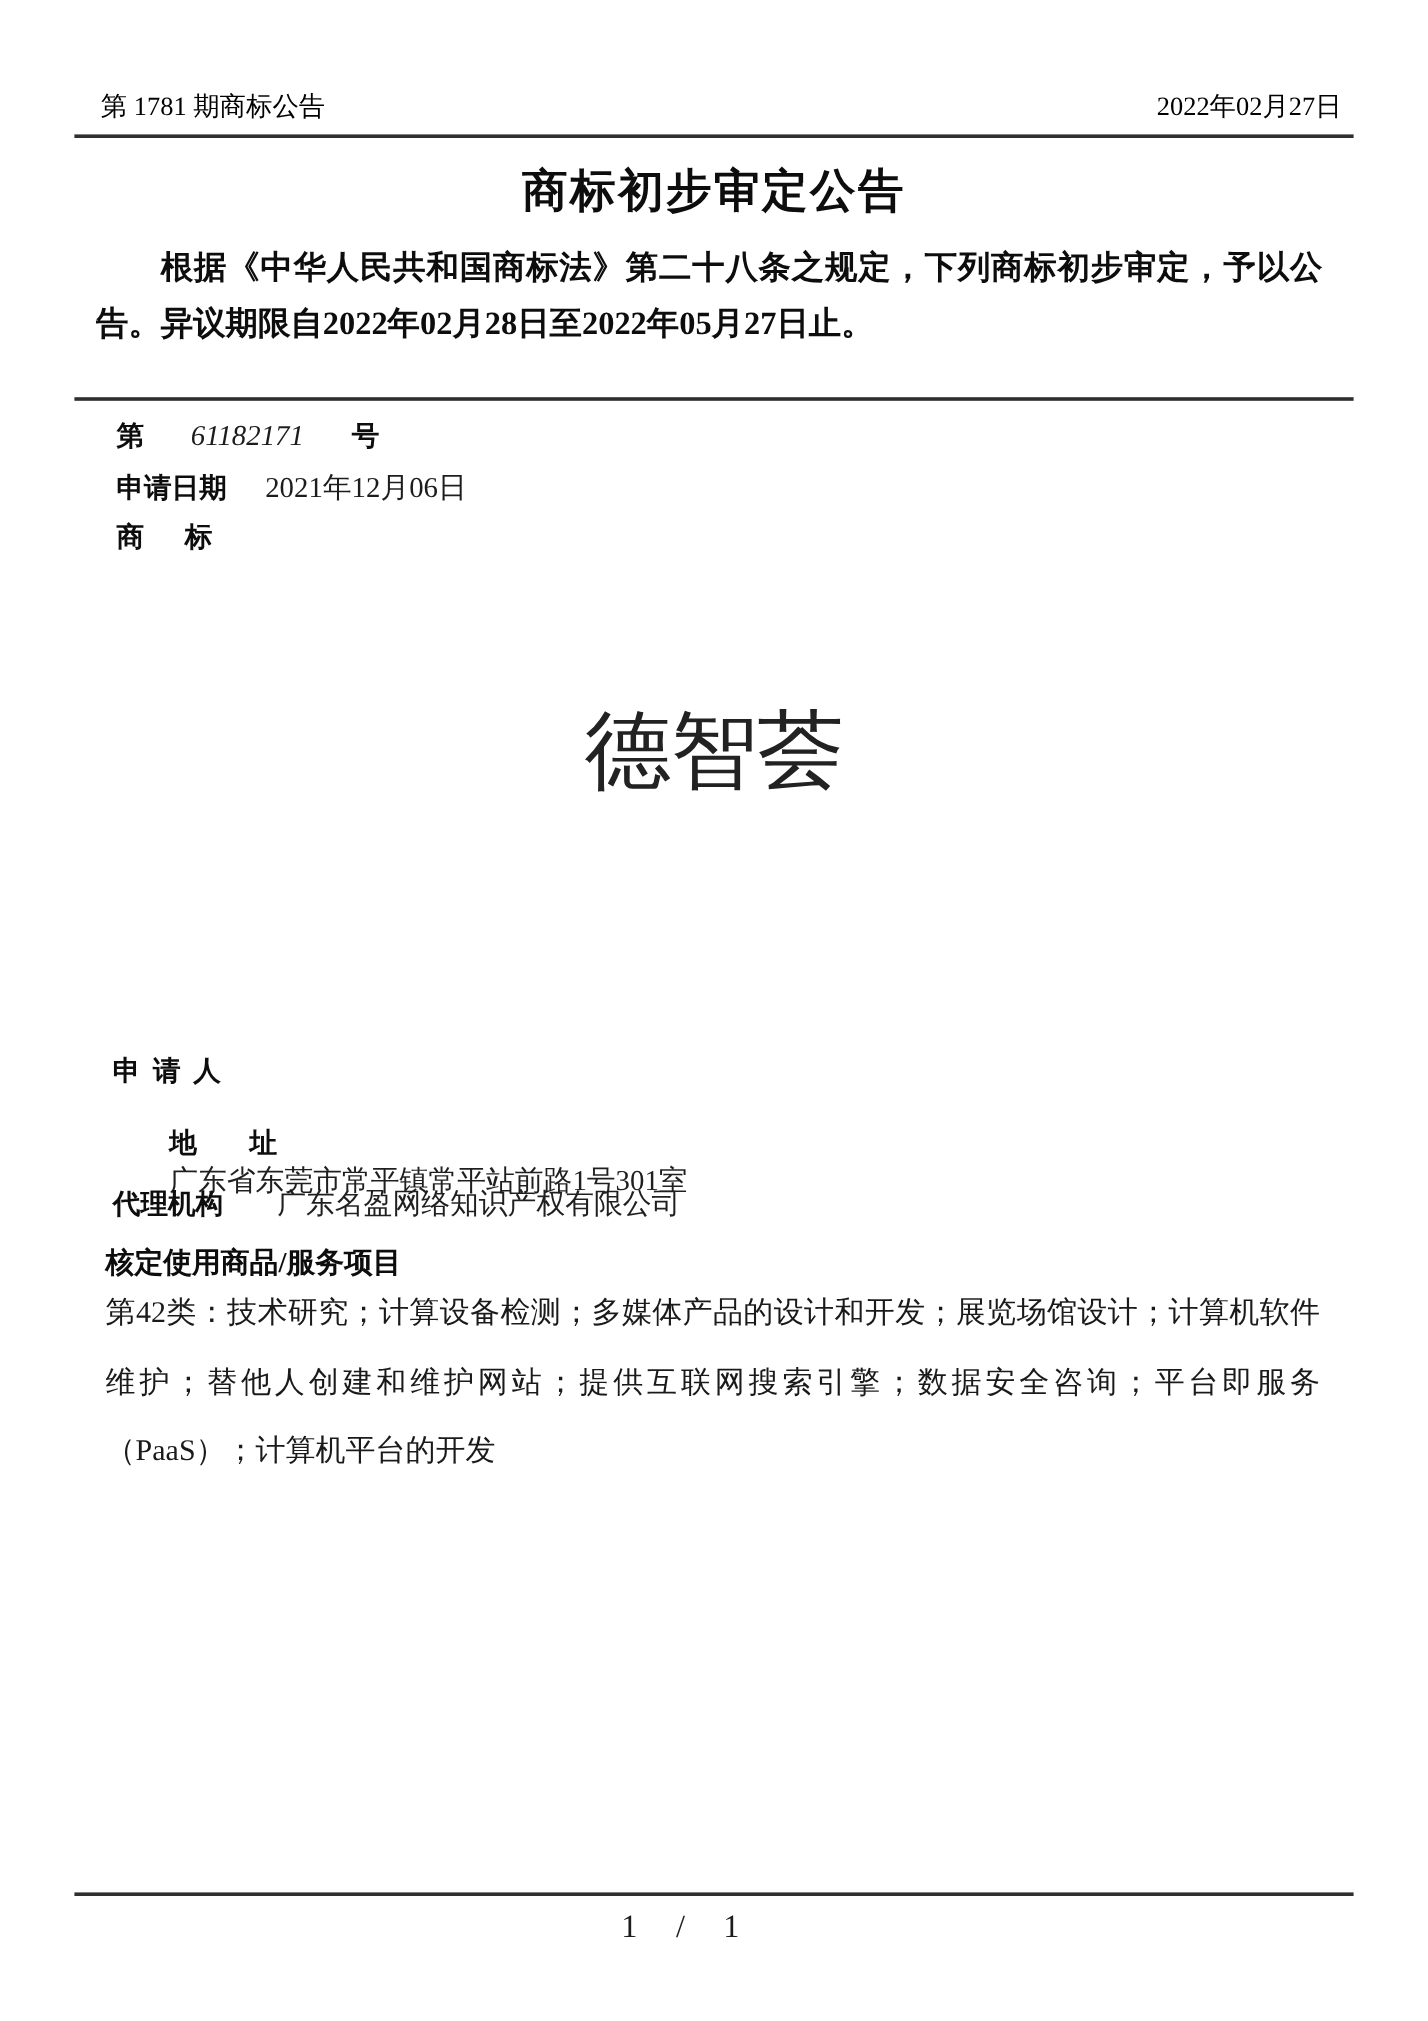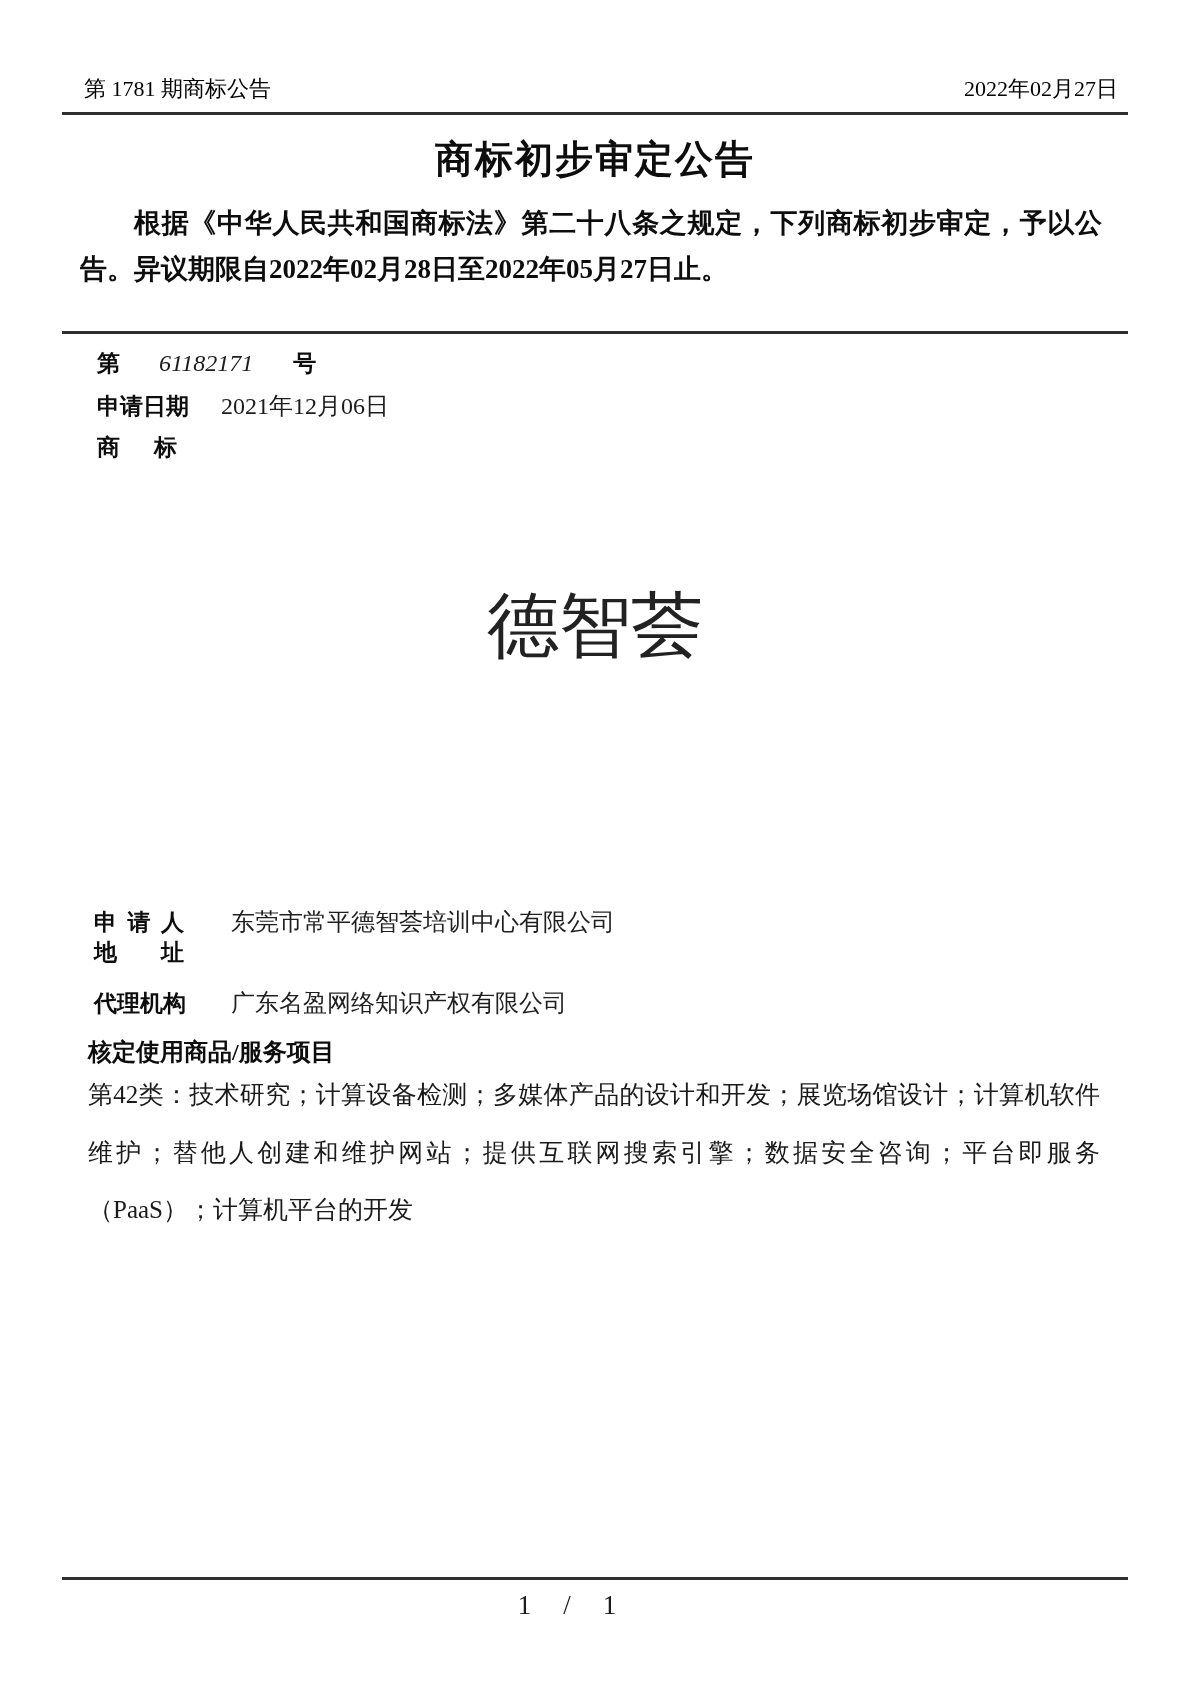--- a/index.html
+++ b/index.html
@@ -57,21 +57,21 @@
 
   
   .trademark {
     left:62px; top:578px; width:1066px;
     text-align:center; font-size:72px; color:#222;
     font-family:"Liberation Serif","DejaVu Serif",serif;
   }
 
   
   .info-row { left:62px; width:1066px; padding-left:32px; display:flex; align-items:baseline; white-space:nowrap; }
-  .row-applicant { top:906px; }
+  .row-applicant { top:877px; }
   .row-address   { top:937px;flex-direction:column; }
   .row-agent     { top:987px; }
   .info-row .val { margin-left:47px; font-size:24px; color:#1f1f1f; }
 
   
   .goods-title {
     left:62px; top:1036px; width:1066px; padding-left:26px;
     font-size:24px; font-weight:bold; color:#0d0d0d;
   }
   .goods-text {
@@ -119,25 +119,25 @@
   </div>
 
   <div class="abs field-row row-mark">
     <span class="lbl spread spread-mark">商标</span>
   </div>
 
   <div class="abs trademark">德智荟</div>
 
   <div class="abs info-row row-applicant">
     <span class="lbl spread spread-90">申请人</span>
-    <span class="val">东莞市常平德智荟培训中心有限公司</span>
   </div>
 
   <div class="abs info-row row-address">
     <span class="lbl spread spread-90">地址</span>
+    <span class="val">广东省东莞市常平镇常平站前路1号301室</span>
   </div>
 
   <div class="abs info-row row-agent">
     <span class="lbl spread spread-90">代理机构</span>
     <span class="val">广东名盈网络知识产权有限公司</span>
   </div>
 
   <div class="abs goods-title">核定使用商品/服务项目</div>
 
   <div class="abs goods-text">第42类：技术研究；计算设备检测；多媒体产品的设计和开发；展览场馆设计；计算机软件维护；替他人创建和维护网站；提供互联网搜索引擎；数据安全咨询；平台即服务（PaaS）；计算机平台的开发</div>

